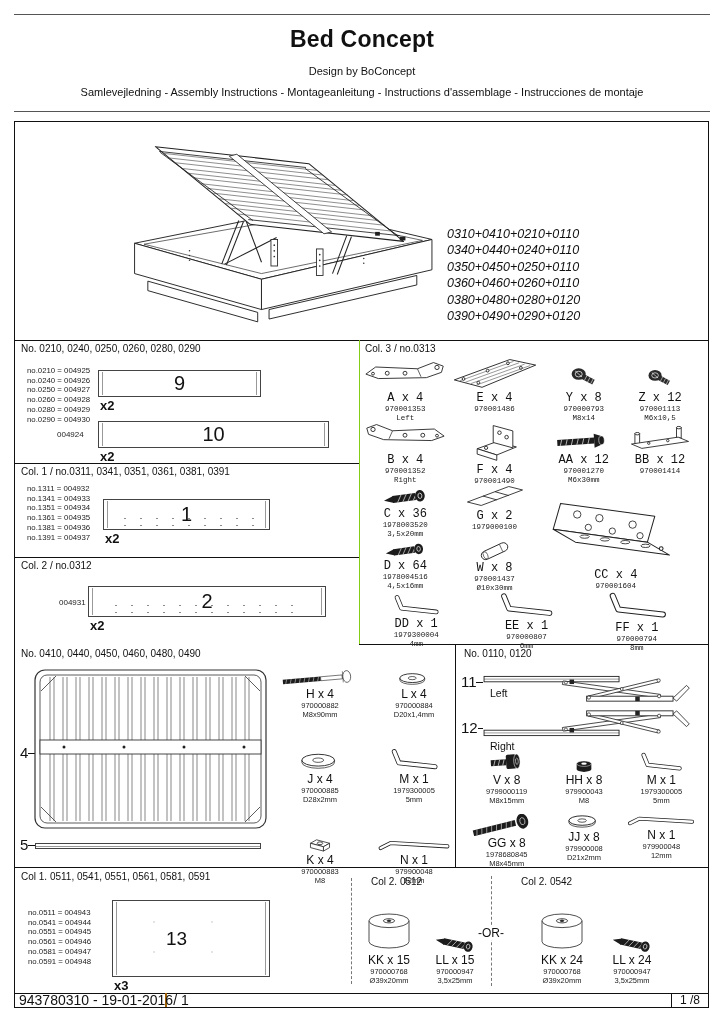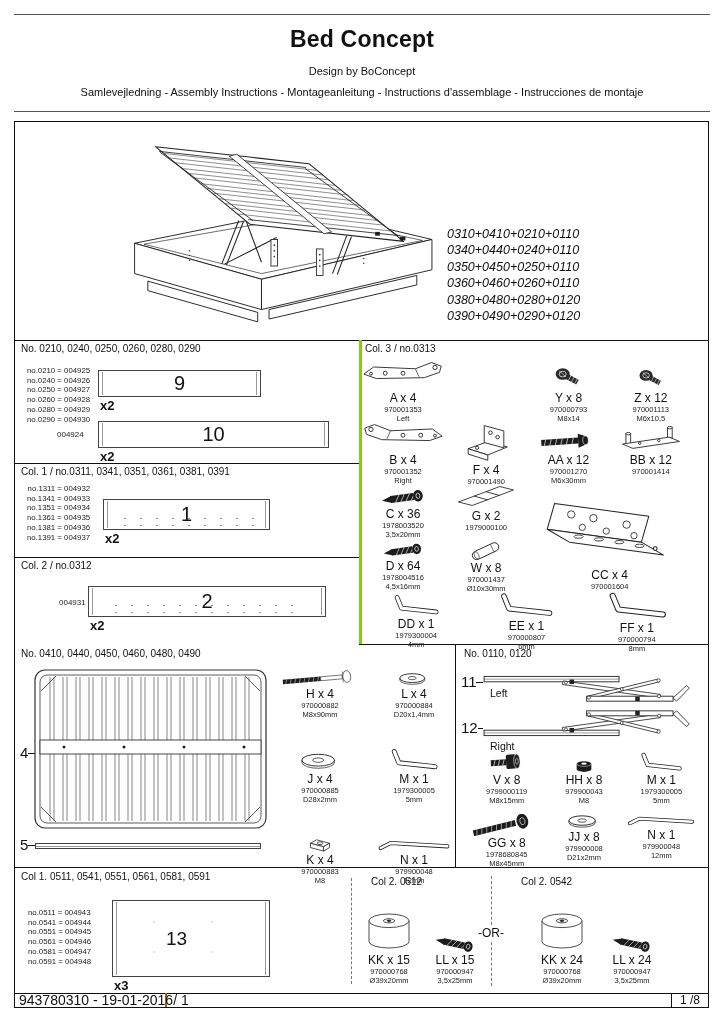--- a/index.html
+++ b/index.html
@@ -12,21 +12,21 @@
   .pagehead .langs{font-size:11px;}
   .main{position:absolute;left:14px;top:121px;width:695px;height:887px;border:1.2px solid #111;box-sizing:border-box;background:#fff;}
   .abs{position:absolute;}
   .stitle{position:absolute;left:6px;top:3px;font-size:10px;white-space:nowrap;}
   .codes{position:absolute;font-size:7.8px;line-height:9.7px;color:#222;}
   .codelbl{position:absolute;font-size:8px;color:#222;}
   .qty{position:absolute;font-size:13px;font-weight:bold;}
   .prodcodes{position:absolute;left:432px;top:104px;font-size:12.5px;line-height:16.4px;font-style:italic;}
   
   .sec-illus{position:absolute;left:0;top:0;width:693px;height:218px;border-bottom:1px solid #111;}
-  .row2left{position:absolute;left:0;top:218px;width:344px;height:305px;border-right:3px solid #84cc16;text-align:right;}
+  .row2left{position:absolute;left:0;top:218px;width:344px;height:305px;border-right:1px solid #84cc16;}
   .secA{position:absolute;left:0;top:0;width:344px;height:123px;border-bottom:1px solid #111;}
   .secB{position:absolute;left:0;top:123px;width:344px;height:94px;border-bottom:1px solid #111;}
   .secC{position:absolute;left:0;top:217px;width:344px;height:88px;}
   .col3{position:absolute;left:344px;top:218px;width:349px;height:305px;border-bottom:1px solid #111;box-sizing:border-box;}
   .sec0410{position:absolute;left:0;top:523px;width:441px;height:223px;border-right:1px solid #111;border-bottom:1px solid #111;box-sizing:border-box;}
   .sec0110{position:absolute;left:441px;top:523px;width:252px;height:223px;border-bottom:1px solid #111;box-sizing:border-box;}
   .sec0511{position:absolute;left:0;top:746px;width:336px;height:125px;}
   .dash1{position:absolute;left:336px;top:756px;height:106px;border-left:1px dashed #777;}
   .sec0512{position:absolute;left:336px;top:746px;width:140px;height:125px;}
   .dash2{position:absolute;left:476px;top:754px;height:110px;border-left:1px dashed #777;}
@@ -42,21 +42,21 @@
   .board .num{position:absolute;inset:0;display:flex;align-items:center;justify-content:center;font-size:20px;}
   .board .dots{position:absolute;left:8%;right:8%;top:52%;height:38%;background-image:radial-gradient(circle,#777 .6px,transparent .75px);background-size:16px 7px;opacity:.85;}
   .board13 .num{font-size:19px;justify-content:flex-start;padding-left:34%;}
   .board13 .dots{top:8%;height:84%;background-size:58px 30px;opacity:.7;}
   
   .part{text-align:center;}
   .part .pic{display:flex;align-items:flex-end;justify-content:center;height:32px;margin-bottom:1px;}
   .plabel{font-size:12px;line-height:13px;}
   .pno{font-size:7.5px;line-height:9px;color:#222;}
   .pnote{font-size:7.5px;line-height:9px;color:#222;}
-  .col3grid{position:absolute;left:2px;right:16px;top:19px;display:grid;grid-template-columns:repeat(4,1fr);grid-template-rows:62px 64px 52px 54px 48px;}
+  .col3grid{position:absolute;left:2px;right:16px;top:19px;display:grid;grid-template-columns:repeat(3,1fr);grid-template-rows:62px 64px 52px 54px 48px;font-family:Liberation Mono, monospace;}
   .g11{grid-area:1/1}.g12{grid-area:1/2}.g13{grid-area:1/3}.g14{grid-area:1/4}
   .g21{grid-area:2/1}.g22{grid-area:2/2}.g23{grid-area:2/3}.g24{grid-area:2/4}
   .g31{grid-area:3/1}.g32{grid-area:3/2}
   .g41{grid-area:4/1}.g42{grid-area:4/2}
   .gcc{grid-area:3/3/5/5;display:flex;flex-direction:column;justify-content:flex-end;}
   .gcc .pic{height:76px;}
   .grow5{grid-area:5/1/6/5;display:grid;grid-template-columns:repeat(3,1fr);}
   .grid2{position:absolute;left:266px;top:14px;width:166px;display:grid;grid-template-columns:repeat(2,1fr);grid-auto-rows:71px;gap:16px;}
   .grid3{position:absolute;left:12px;top:106px;width:232px;display:grid;grid-template-columns:repeat(3,1fr);grid-auto-rows:57px;}
   .biglbl{position:absolute;font-size:15px;}
@@ -408,20 +408,30 @@
       <div class="part g11">
         <div class="pic">
             <svg class="pic-svg" width="84" height="32" viewBox="0 0 92 36">
               <use href="#sym-strap"></use>
             </svg>
           </div>
         <div class="plabel">A x 4</div>
         <div class="pno">970001353</div>
         <div class="pnote">Left</div>
       </div>
+      <div class="part g12">
+        <div class="pic">
+            <svg class="pic-svg" width="90" height="37" viewBox="0 0 96 40">
+              <use href="#sym-plate-e"></use>
+            </svg>
+          </div>
+        <div class="plabel">E x 4</div>
+        <div class="pno">970001486</div>
+        <div class="pnote"></div>
+      </div>
       <div class="part g13">
         <div class="pic">
             <svg class="pic-svg" width="30" height="25" viewBox="0 0 34 28">
               <use href="#sym-mscrew"></use>
             </svg>
           </div>
         <div class="plabel">Y x 8</div>
         <div class="pno">970000793</div>
         <div class="pnote">M8x14</div>
       </div>

